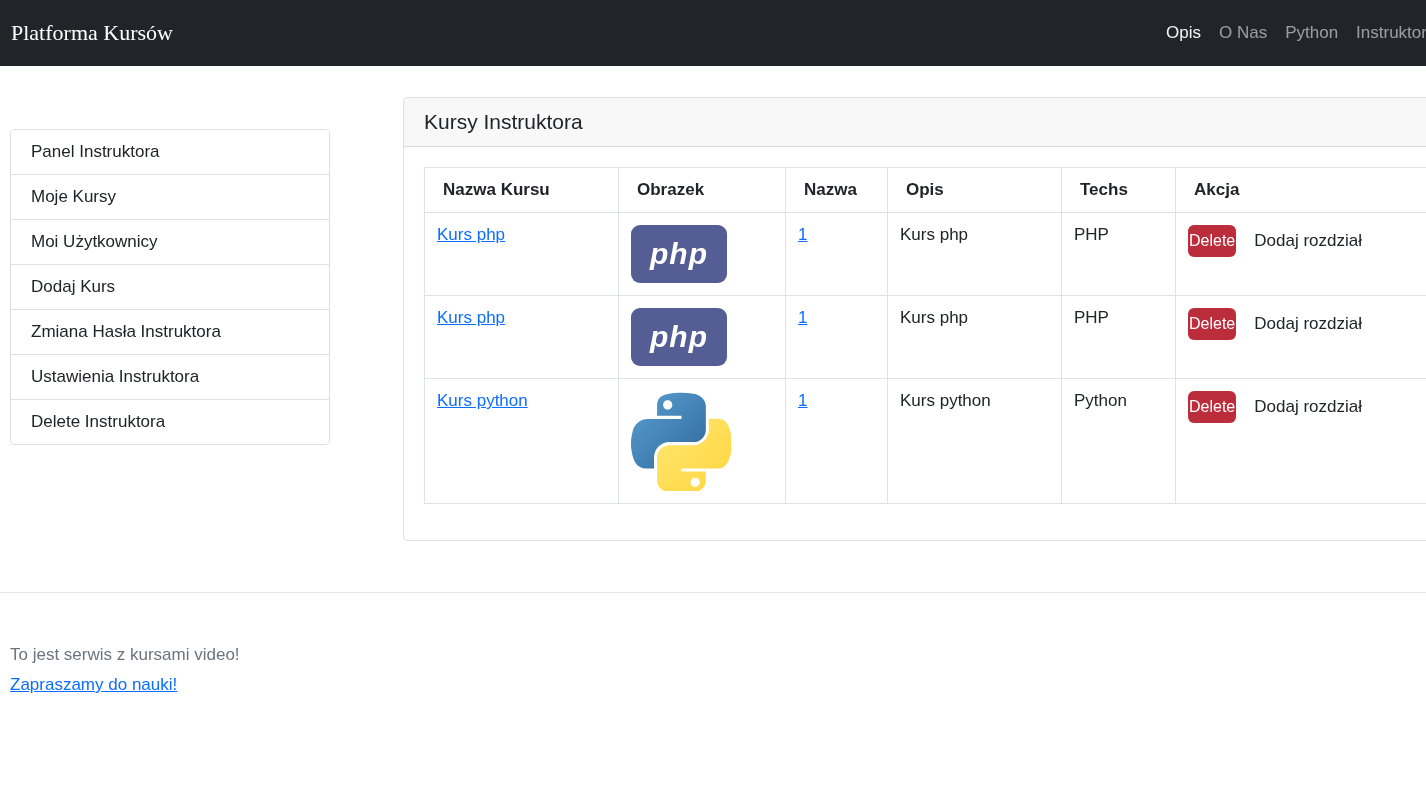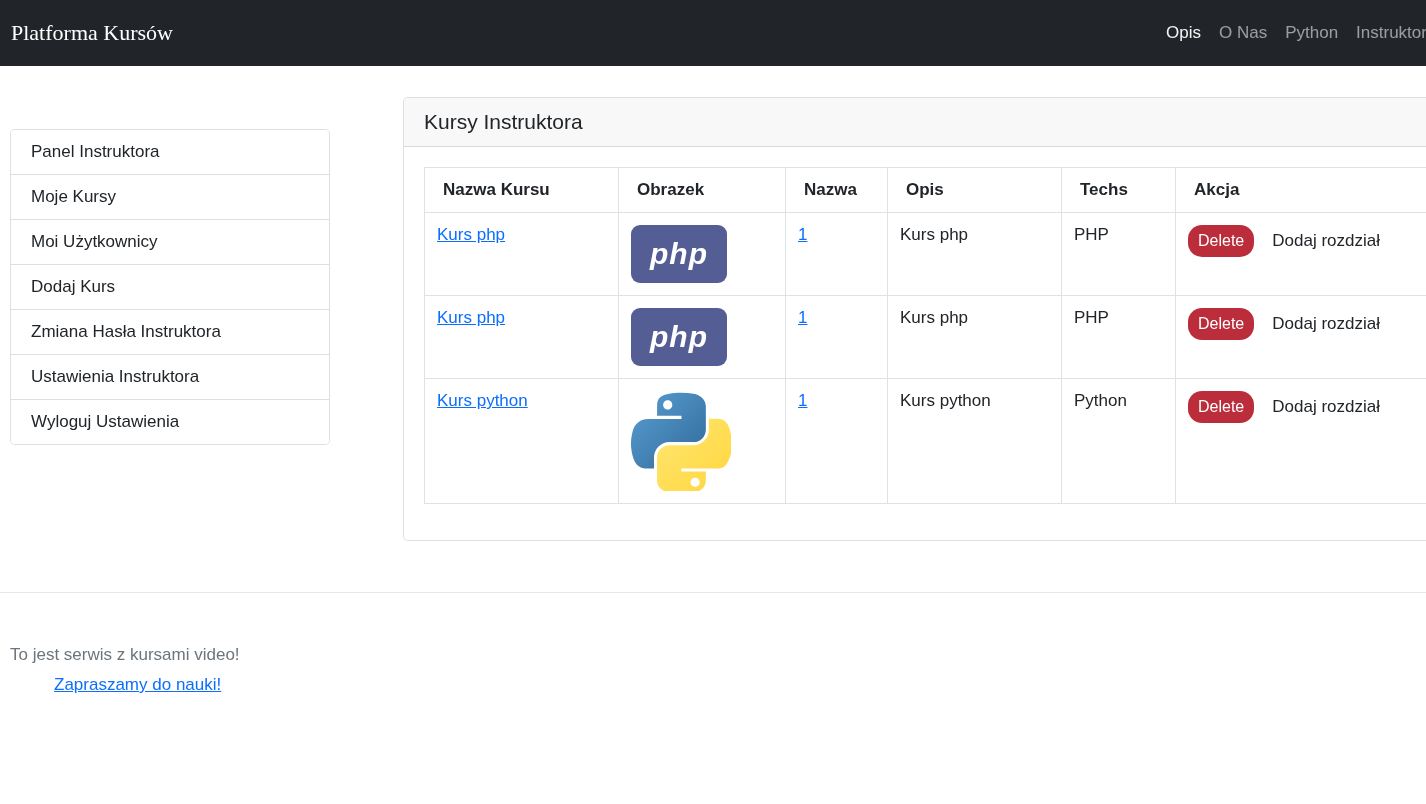--- a/index.html
+++ b/index.html
@@ -117,38 +117,38 @@
     font-weight: 700;
     font-style: italic;
     letter-spacing: 1px;
   }
   .python-logo svg { width: 100px; height: 100px; display: block; }
 
   .btn-danger {
     background: #bb2d3b;
     color: #ffffff;
     border: none;
-    border-radius: 14px;
-    padding: 7px 10px;
+    border-radius: 6px;
+    padding: 7px 1px;
     font-size: 16px;
     font-family: inherit;
     cursor: pointer;
   }
   .add-chapter {
     margin-left: 18px;
     color: #212529;
     text-decoration: none;
     font-size: 17px;
   }
 
   
   .divider { border: none; border-top: 1px solid #e7e7e7; }
   .footer { padding: 52px 0 0 10px; }
   .footer p { font-size: 17px; color: #6c757d; margin-bottom: 10px; }
-  .footer a { font-size: 17px; color: #0d6efd; text-decoration: underline; margin-left: 44px; }
+  .footer a { font-size: 17px; color: #0d6efd; text-decoration: underline; }
 </style>
 </head>
 <body>
 
 <div class="page">
 
   <nav class="navbar">
     <a href="#" class="brand">Platforma Kursów</a>
     <ul class="nav-links">
         <li><a href="#" class="nav-link active">Opis</a></li>
@@ -160,21 +160,21 @@
 
   <div class="main">
 
     <div class="sidebar-menu">
         <a href="#" class="sidebar-item">Panel Instruktora</a>
         <a href="#" class="sidebar-item">Moje Kursy</a>
         <a href="#" class="sidebar-item">Moi Użytkownicy</a>
         <a href="#" class="sidebar-item">Dodaj Kurs</a>
         <a href="#" class="sidebar-item">Zmiana Hasła Instruktora</a>
         <a href="#" class="sidebar-item">Ustawienia Instruktora</a>
-        <a href="#" class="sidebar-item">Wyloguj Ustawienia</a>
+        <a href="#" class="sidebar-item">Delete Instruktora</a>
       </div>
 
     <div class="card">
       <div class="card-header">Kursy Instruktora</div>
       <div class="card-body">
         <table class="courses">
           <colgroup>
             <col style="width:194px">
               <col style="width:167px">
               <col style="width:102px">

